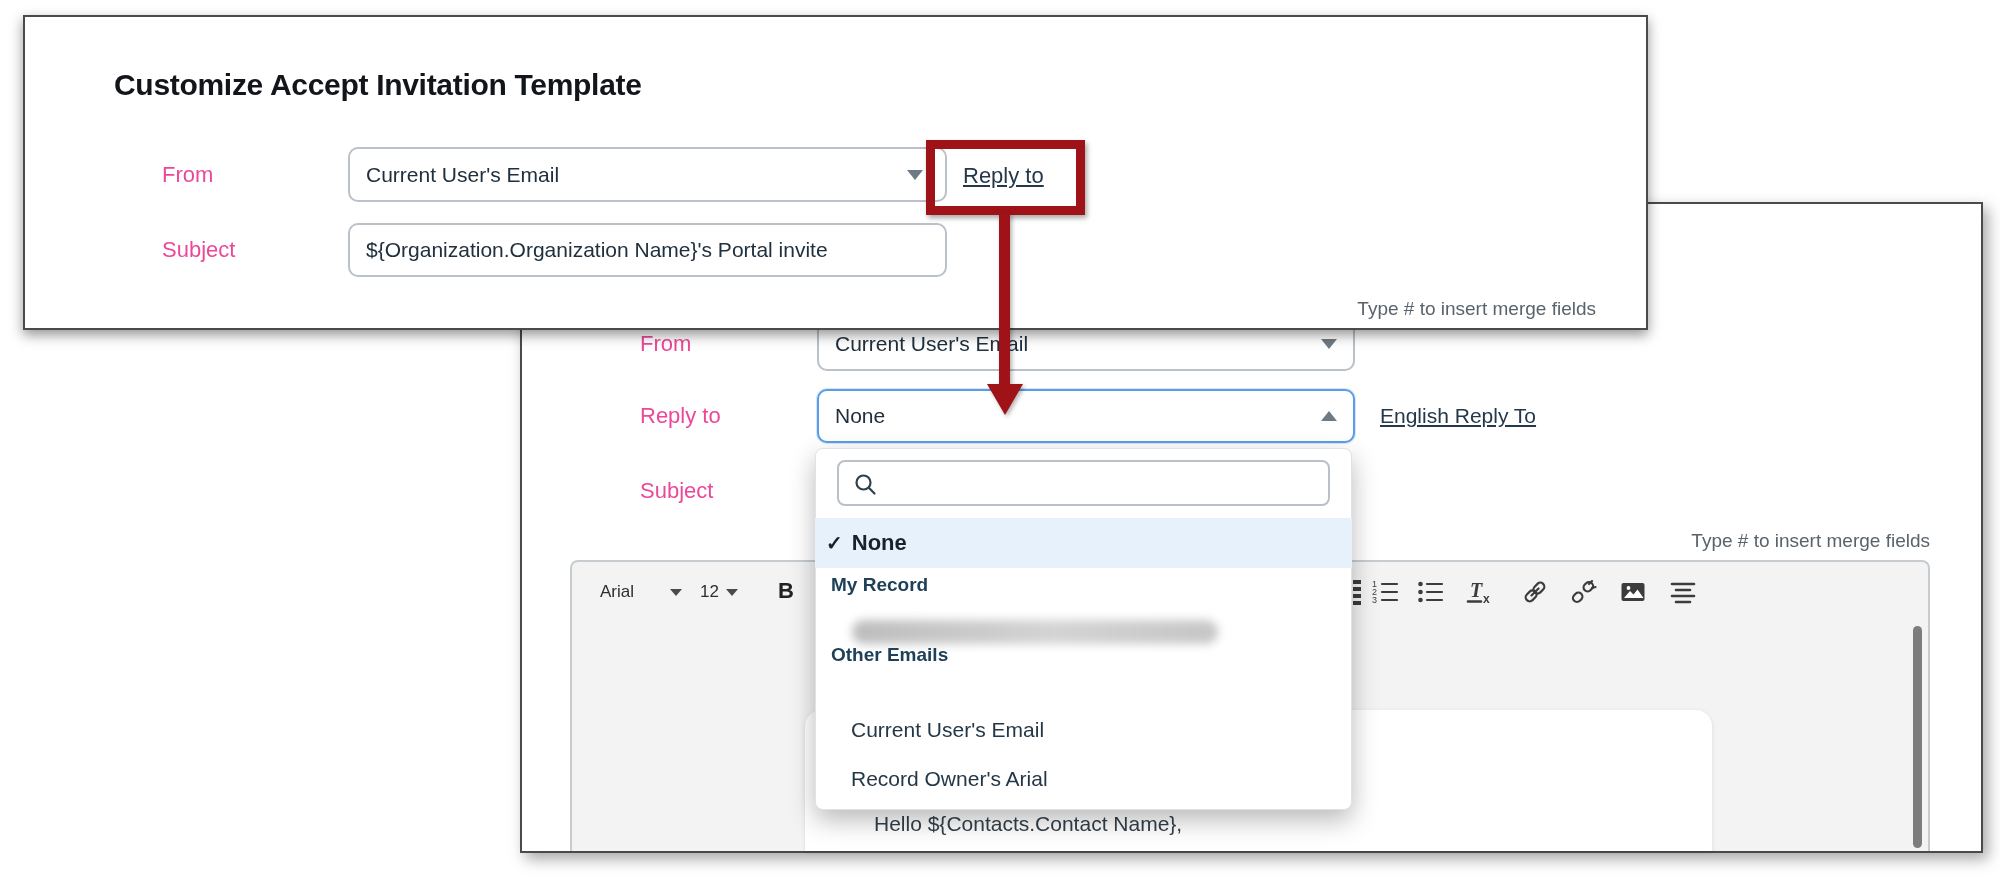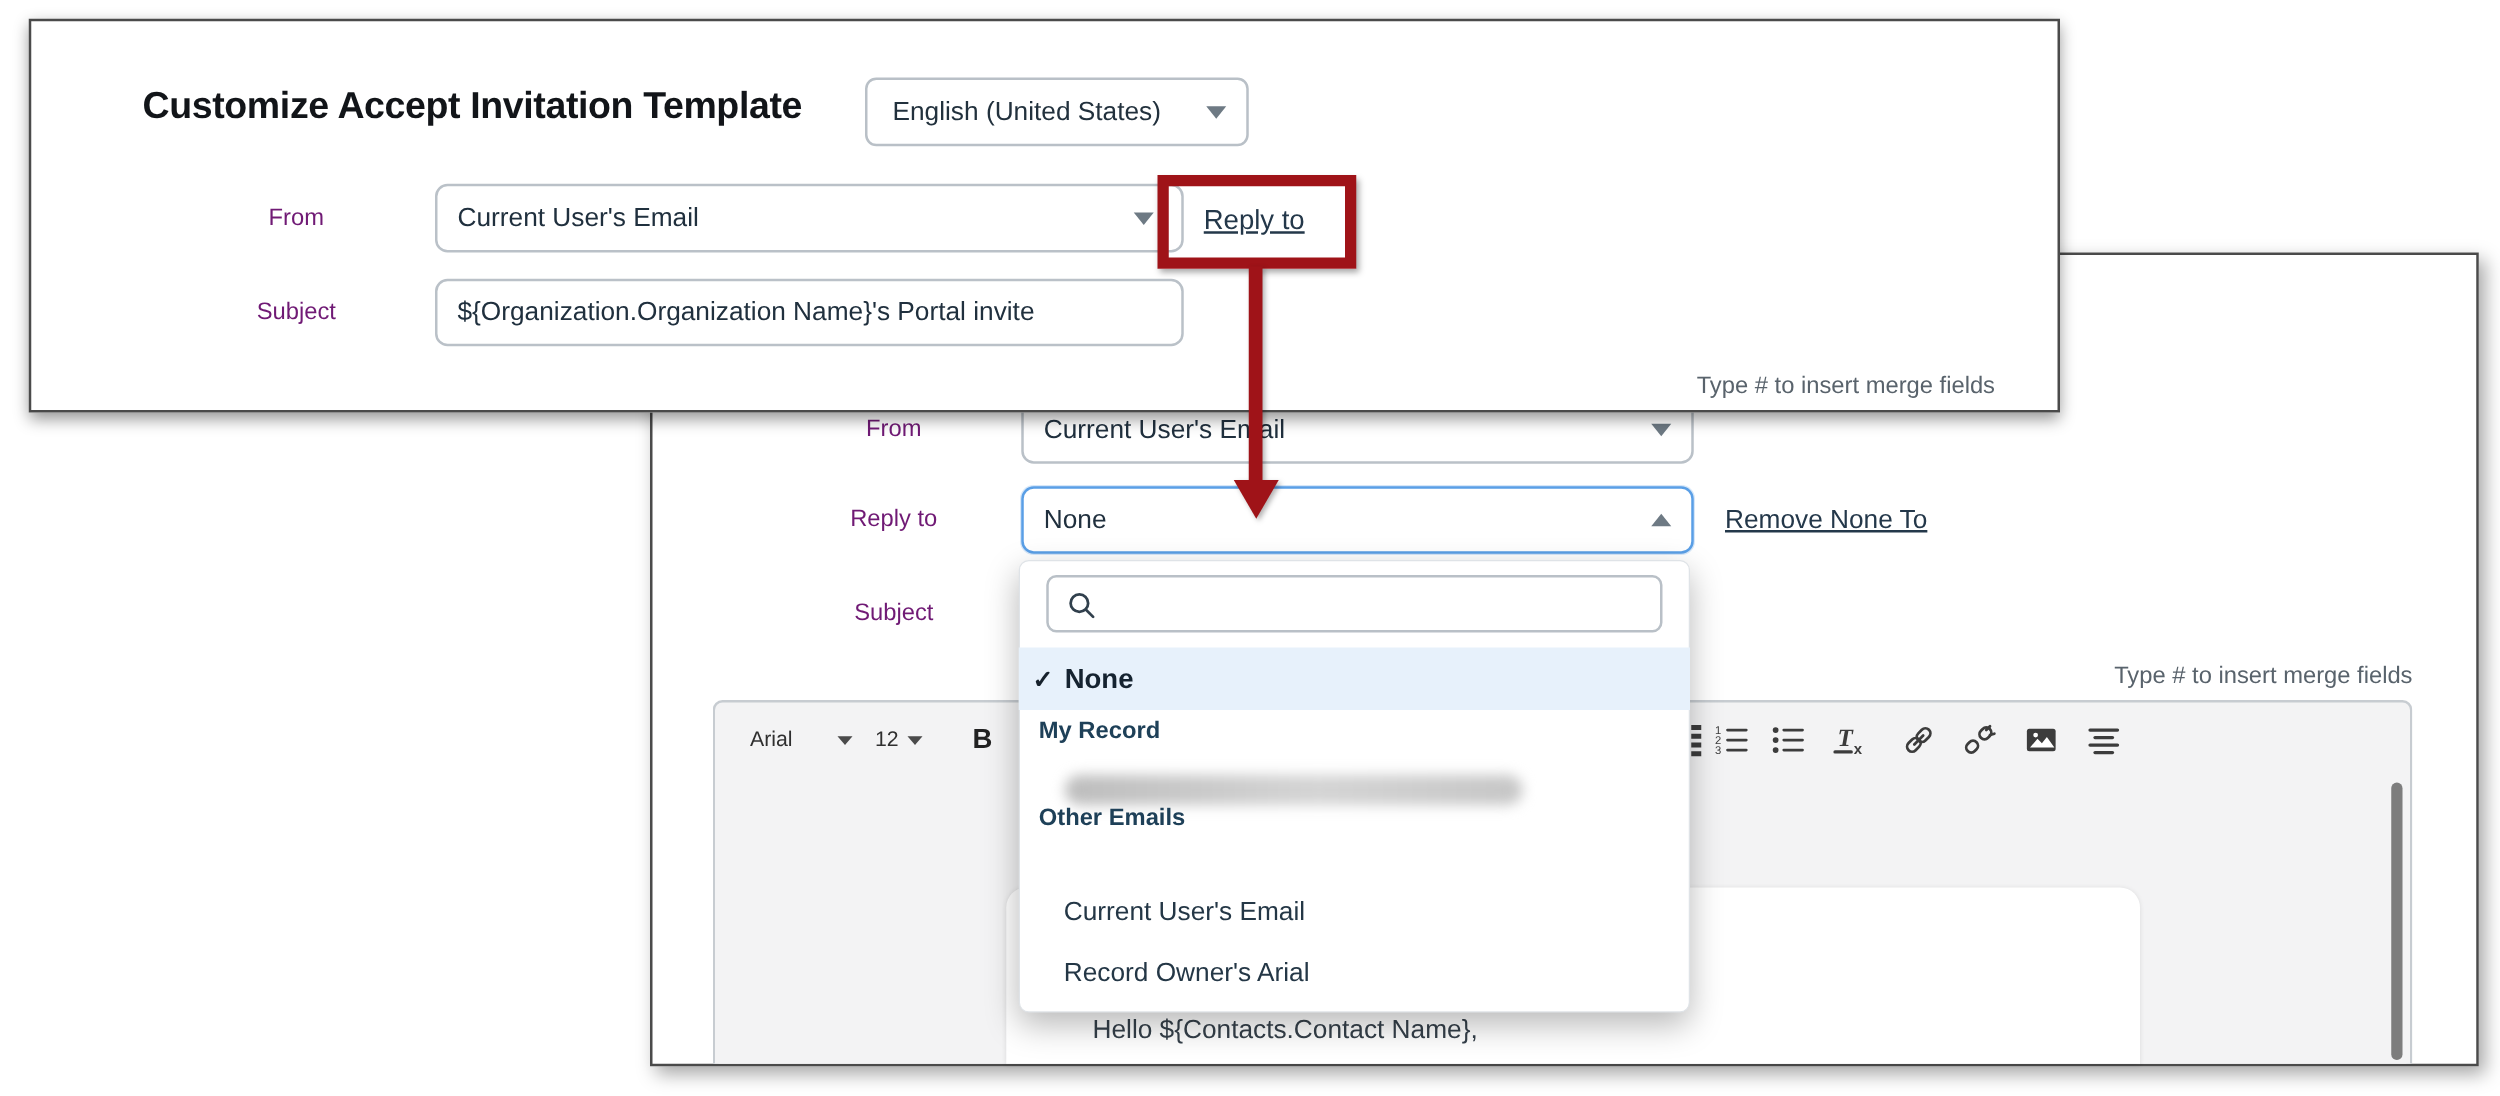--- a/index.html
+++ b/index.html
@@ -8,21 +8,21 @@
   .abs{position:absolute;box-sizing:border-box;}
 
   
   .panel{background:#ffffff;border:2px solid #4a4a4a;}
   .back-panel{left:520px;top:202px;width:1463px;height:651px;
               box-shadow:5px 6px 14px rgba(0,0,0,.35);}
   .front-panel{left:23px;top:15px;width:1625px;height:315px;
                box-shadow:0 5px 12px rgba(0,0,0,.42);}
 
   
-  .label{font-size:19px;color:#701a75;text-align:center;line-height:54px;white-space:nowrap;}
+  .label{font-size:22px;color:#ec4899;text-align:left;line-height:54px;white-space:nowrap;}
   .field{background:#fff;border:2px solid #bac1c8;border-radius:10px;
          font-size:21px;color:#20303e;display:flex;align-items:center;
          padding:0 40px 0 16px;white-space:nowrap;}
   .link{font-size:21px;color:#24384a;text-decoration:underline;white-space:nowrap;cursor:pointer;}
   .hint{font-size:19px;color:#59636c;white-space:nowrap;text-align:right;}
   .caret-down{width:0;height:0;border-left:8px solid transparent;border-right:8px solid transparent;
               border-top:10px solid #6e7a84;}
   .caret-up{width:0;height:0;border-left:8px solid transparent;border-right:8px solid transparent;
             border-bottom:10px solid #6e7a84;}
   .caret-in-field{position:absolute;right:16px;top:50%;margin-top:-5px;}
@@ -75,21 +75,21 @@
   <div class="abs field" style="left:817px;top:317px;width:538px;height:54px;">
     <span>Current User's Email</span>
     <span class="caret-down caret-in-field"></span>
   </div>
 
   <div class="abs label" style="left:640px;top:389px;width:150px;">Reply to</div>
   <div class="abs field" style="left:817px;top:389px;width:538px;height:54px;border:2px solid #5a9fe6;box-shadow:0 0 0 1px rgba(90,159,230,.25);">
     <span>None</span>
     <span class="caret-up caret-in-field"></span>
   </div>
-  <div class="abs link" style="left:1380px;top:404px;">Remove None To</div>
+  <div class="abs link" style="left:1380px;top:404px;">English Reply To</div>
 
   <div class="abs label" style="left:640px;top:464px;width:150px;">Subject</div>
 
   <div class="abs hint" style="left:1530px;top:530px;width:400px;">Type # to insert merge fields</div>
 
   <div class="abs editor" style="left:570px;top:560px;width:1360px;height:291px;"></div>
   <div class="abs tb-text" style="left:600px;top:577px;height:30px;gap:36px;">
     <span>Arial</span>
     <span class="tb-caret"></span>
   </div>
@@ -184,24 +184,20 @@
     <span class="opt-selected" style="margin-left:9px;">None</span>
   </div>
   <div class="abs group-header" style="left:831px;top:574px;">My Record</div>
   <div class="abs blur-blob" style="left:852px;top:620px;width:366px;height:24px;"></div>
   <div class="abs group-header" style="left:831px;top:644px;">Other Emails</div>
   <div class="abs opt" style="left:851px;top:718px;">Current User's Email</div>
   <div class="abs opt" style="left:851px;top:767px;">Record Owner's Arial</div>
 
   <div class="abs panel front-panel"></div>
   <div class="abs title" style="left:76px;top:68px;">Customize Accept Invitation Template</div>
-  <div class="abs lang-btn" style="left:692px;top:62px;width:307px;height:55px;">
-    <span>English (United States)</span>
-    <span class="caret-down caret-in-field"></span>
-  </div>
 
   <div class="abs label" style="left:162px;top:147px;width:150px;line-height:55px;">From</div>
   <div class="abs field" style="left:348px;top:147px;width:599px;height:55px;">
     <span>Current User's Email</span>
     <span class="caret-down caret-in-field" style="right:22px;"></span>
   </div>
 
   <div class="abs label" style="left:162px;top:223px;width:150px;">Subject</div>
   <div class="abs field" style="left:348px;top:223px;width:599px;height:54px;padding-right:16px;">
     <span>${Organization.Organization Name}'s Portal invite</span>

